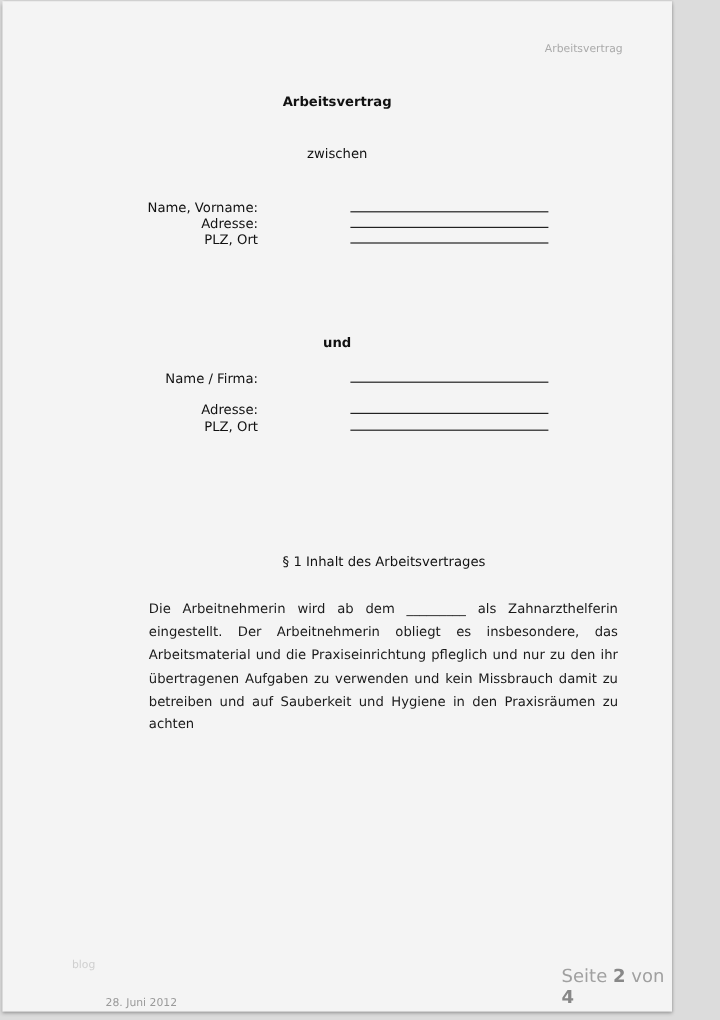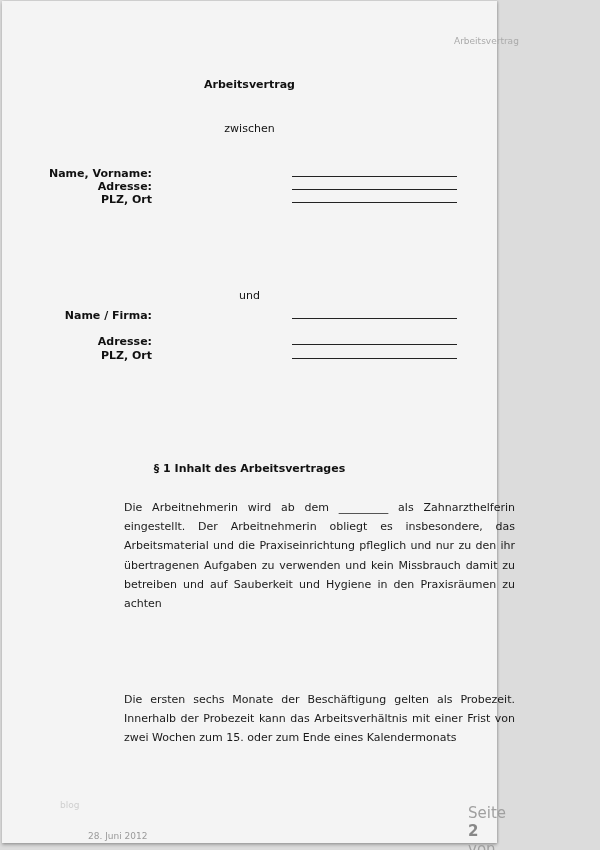--- a/index.html
+++ b/index.html
@@ -3,40 +3,40 @@
 <meta charset="utf-8">
 <style>
   html, body { margin:0; padding:0; }
   body {
     width:600px; height:850px; position:relative; overflow:hidden;
     background:#dcdcdc;
     font-family:"DejaVu Sans", sans-serif;
     color:#111;
   }
   .page {
-    position:absolute; left:2px; top:1px; width:495px; height:842px;
+    position:absolute; left:2px; top:1px; width:558px; height:842px;
     background:#f4f4f4;
     box-shadow: 0 2px 3px rgba(0,0,0,0.25), 1px 0 2px rgba(0,0,0,0.15);
   }
   .header-right {
     position:absolute; left:452px; top:35px;
     font-size:9px; color:#aaa; font-family:"DejaVu Sans", sans-serif;
   }
   .center { position:absolute; left:0; width:100%; text-align:center; font-size:11px; }
   .title { top:77px; font-weight:bold; font-size:11px; }
   .between { top:121px; }
   .row { position:absolute; height:13px; width:100%; font-size:11px; line-height:13px; }
-  .row .lbl { position:absolute; right:345px; text-align:right; white-space:nowrap;font-weight:bold; }
+  .row .lbl { position:absolute; right:345px; text-align:right; white-space:nowrap; }
   .row .line {
     position:absolute; left:290px; width:165px; top:9px;
     border-bottom:1px solid #222;
   }
   .party-note { font-size:11px; }
   .party-note b { font-weight:bold; }
-  .sec-head { position:absolute; left:0; width:100%; text-align:center; font-weight:bold; font-size:11px; }
+  .sec-head { position:absolute; left:0; width:100%; text-align:center; font-weight:normal; font-size:11px;padding-left:39px; }
   .para {
     position:absolute; left:122px; width:391px;
     font-size:11px; line-height:19.2px; text-align:justify;
     color:#1a1a1a;
   }
   .footer-blog { position:absolute; left:38px; top:799px; font-size:9px; color:#cfcfcf;margin-left:20px; }
   .footer-date { position:absolute; left:86px; top:804px; font-size:9px; color:#9a9a9a;margin-top:26px; }
   .footer-page { position:absolute; left:466px; top:803px; font-size:15px; color:#a0a0a0; }
   .footer-page b { color:#888; font-weight:bold; }
 </style>
@@ -57,40 +57,39 @@
   <div class="row" style="top:179px;">
     <span class="lbl">Adresse:</span>
     <span class="line"></span>
   </div>
   <div class="row" style="top:192px;">
     <span class="lbl">PLZ, Ort</span>
     <span class="line"></span>
   </div>
 
 
-  <div class="center" style="top:288px;">und</div>
+  <div class="center" style="top:278px;font-weight:bold;">und</div>
 
   <div class="row" style="top:308px;">
     <span class="lbl">Name / Firma:</span>
     <span class="line"></span>
   </div>
   <div class="row" style="top:334px;">
     <span class="lbl">Adresse:</span>
     <span class="line"></span>
   </div>
   <div class="row" style="top:348px;">
     <span class="lbl">PLZ, Ort</span>
     <span class="line"></span>
   </div>
 
 
   <div class="sec-head" style="top:461px;">§ 1 Inhalt des Arbeitsvertrages</div>
   <div class="para" style="top:497px;">Die Arbeitnehmerin wird ab dem _________ als Zahnarzthelferin eingestellt. Der Arbeitnehmerin obliegt es insbesondere, das Arbeitsmaterial und die Praxiseinrichtung pfleglich und nur zu den ihr übertragenen Aufgaben zu verwenden und kein Missbrauch damit zu betreiben und  auf Sauberkeit und Hygiene in den Praxisräumen zu achten</div>
 
-  <div class="para" style="top:689px;">Die ersten sechs Monate der Beschäftigung gelten als Probezeit. Innerhalb der Probezeit kann das Arbeitsverhältnis mit einer Frist von zwei Wochen zum 15. oder zum Ende eines Kalendermonats</div>
 
   <div class="footer-blog">blog</div>
   <div class="footer-date">28. Juni 2012</div>
   <div class="footer-page">
     <span>Seite</span>
     <b>2</b>
     <span>von</span>
     <b>4</b>
   </div>
 </div>

